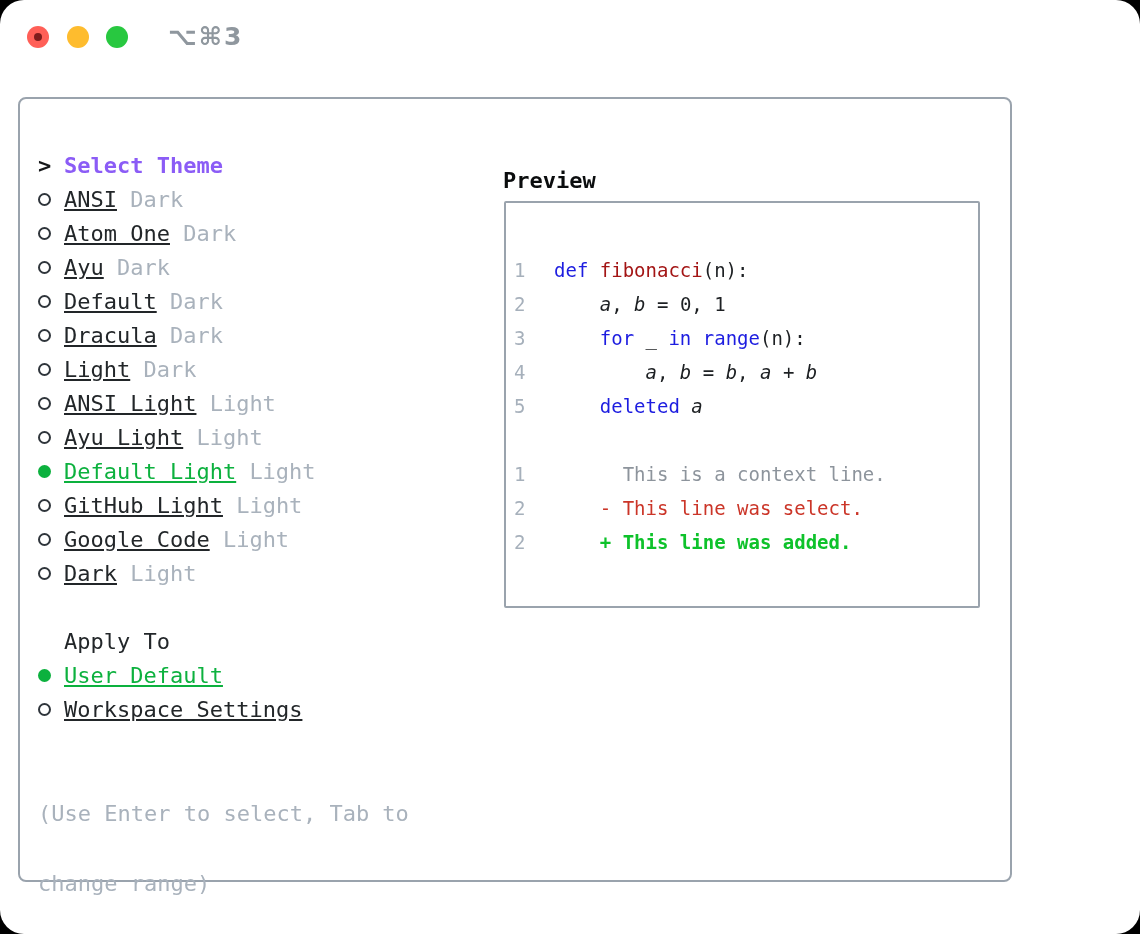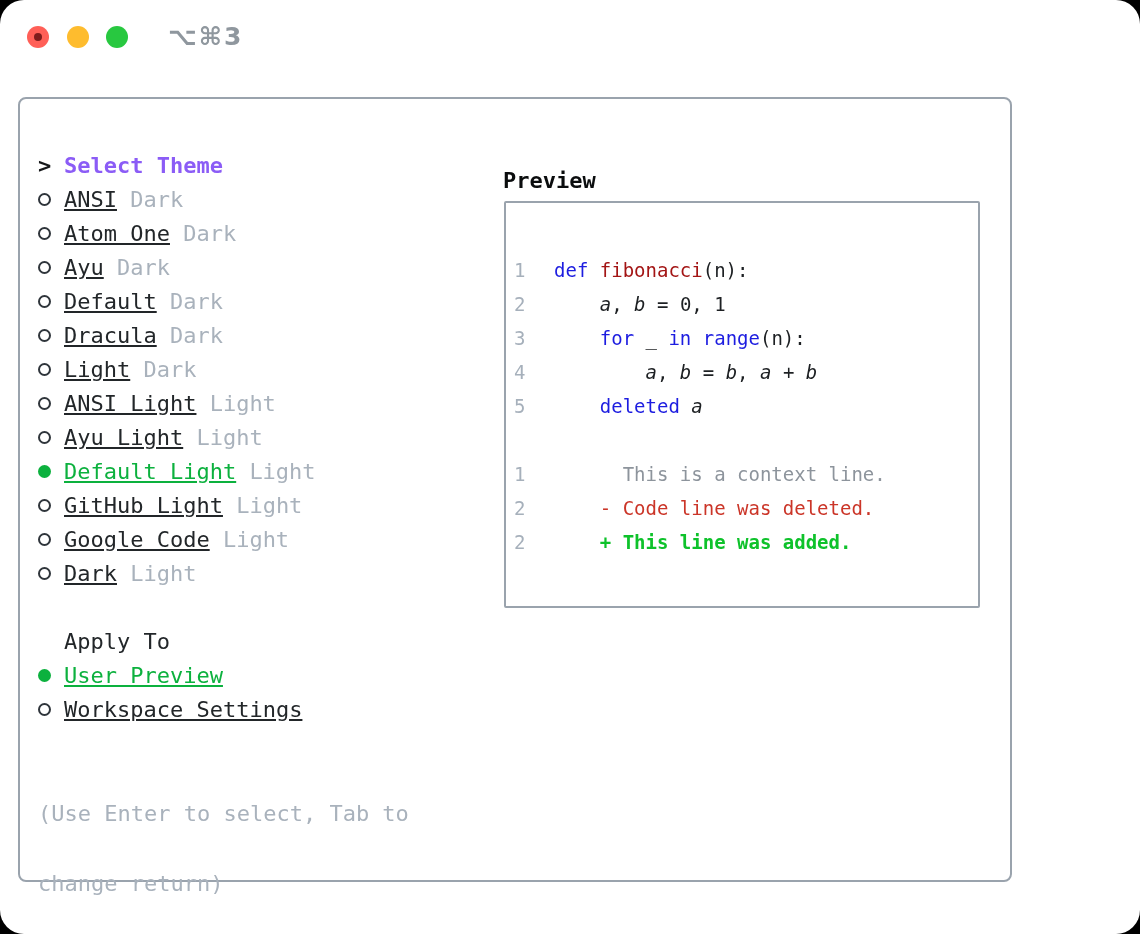--- a/index.html
+++ b/index.html
@@ -109,42 +109,42 @@
         </div>
 
       <div class="row"></div>
 
       <div class="row">
         <span class="marker"></span>
         <span class="section-label">Apply To</span>
       </div>
 
       <div id="apply-rows">
-          <div class="row"><span class="marker"><span class="radio sel"></span></span><span class="tname sel">User Preview</span></div>
+          <div class="row"><span class="marker"><span class="radio sel"></span></span><span class="tname sel">User Default</span></div>
           <div class="row"><span class="marker"><span class="radio"></span></span><span class="tname">Workspace Settings</span></div>
         </div>
 
       <div class="row"></div>
 
       <div class="row hint">(Use Enter to select, Tab to</div>
-      <div class="row hint">change return)</div>
+      <div class="row hint">change range)</div>
     </div>
 
     <div class="preview-title">Preview</div>
 
     <div class="preview-box">
       <div id="code-lines">
           <div class="pline"><span class="ln">1</span><span class="seg-kw">def </span><span class="seg-fn">fibonacci</span><span class="seg-pl">(n):</span></div>
           <div class="pline"><span class="ln">2</span><span class="seg-pl">    </span><span class="seg-v">a</span><span class="seg-pl">, </span><span class="seg-v">b</span><span class="seg-pl"> = 0, 1</span></div>
           <div class="pline"><span class="ln">3</span><span class="seg-pl">    </span><span class="seg-kw">for</span><span class="seg-pl"> _ </span><span class="seg-kw">in</span><span class="seg-pl"> </span><span class="seg-kw">range</span><span class="seg-pl">(n):</span></div>
           <div class="pline"><span class="ln">4</span><span class="seg-pl">        </span><span class="seg-v">a</span><span class="seg-pl">, </span><span class="seg-v">b</span><span class="seg-pl"> = </span><span class="seg-v">b</span><span class="seg-pl">, </span><span class="seg-v">a</span><span class="seg-pl"> + </span><span class="seg-v">b</span></div>
           <div class="pline"><span class="ln">5</span><span class="seg-pl">    </span><span class="seg-kw">deleted</span><span class="seg-pl"> </span><span class="seg-v">a</span></div>
         </div>
       <div class="gap"></div>
       <div id="diff-lines">
           <div class="pline"><span class="ln">1</span><span class="dtext context">      This is a context line.</span></div>
-          <div class="pline"><span class="ln">2</span><span class="dtext deleted">    - Code line was deleted.</span></div>
+          <div class="pline"><span class="ln">2</span><span class="dtext deleted">    - This line was select.</span></div>
           <div class="pline"><span class="ln">2</span><span class="dtext added">    + This line was added.</span></div>
         </div>
     </div>
 
   </div>
 </div>
 
 </body></html>

